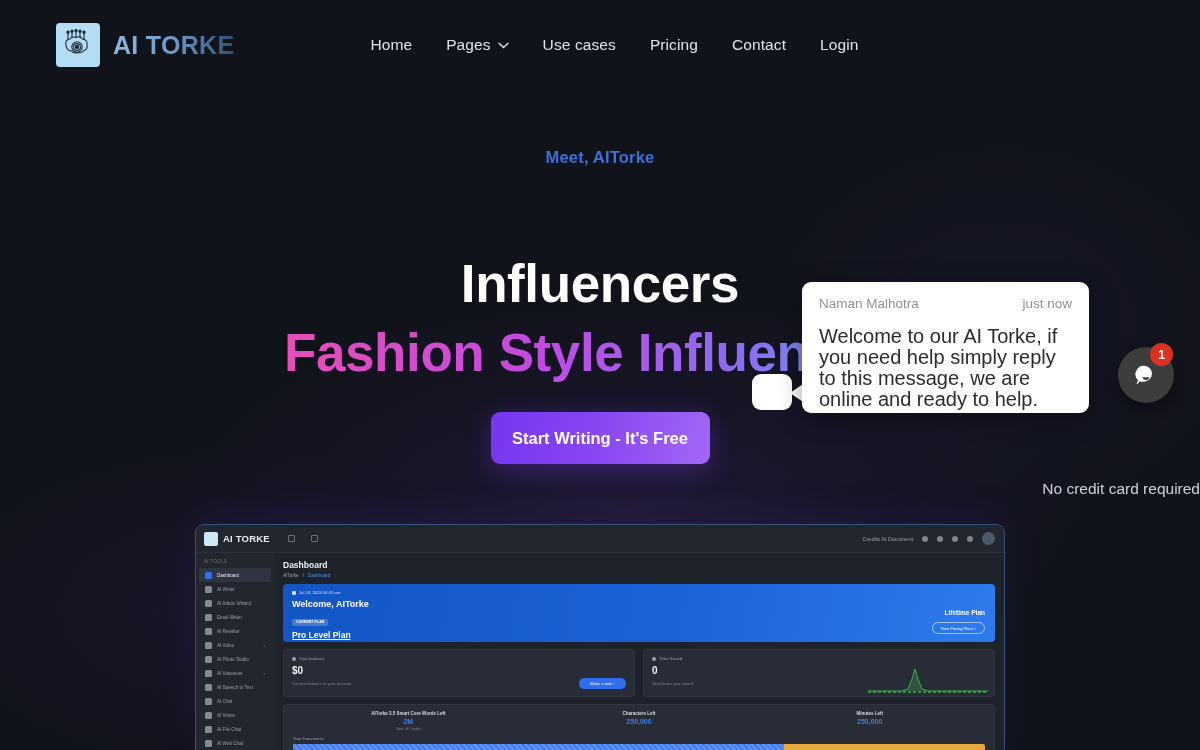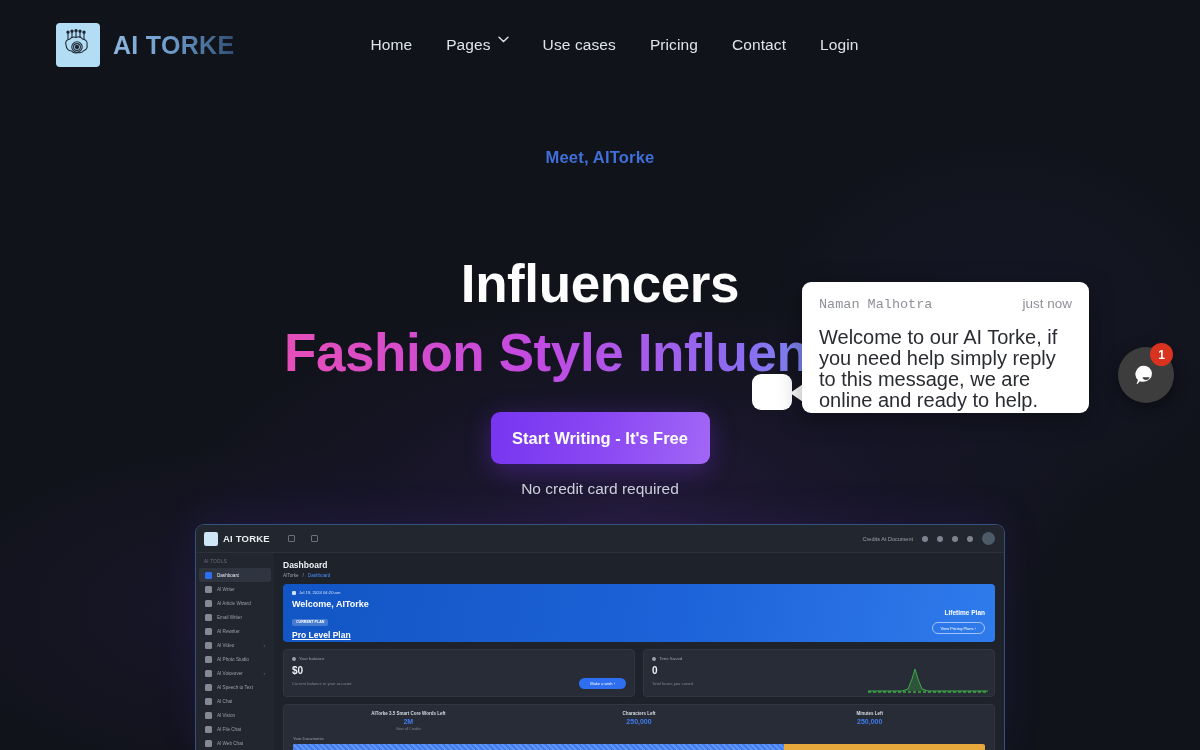--- a/index.html
+++ b/index.html
@@ -52,21 +52,21 @@
     font-size: 25px; font-weight: 700; letter-spacing: 0.3px;
     background: linear-gradient(90deg, #8fb7de 0%, #6f9ccb 48%, #2f4f74 100%);
     -webkit-background-clip: text; background-clip: text; color: transparent;
   }
   .nav-links {
     display: flex; align-items: center; gap: 34px;
     margin-left: 136px;
   }
   .nav-link {
     color: #dfe3ea; font-size: 15.5px; letter-spacing: 0.1px;
-    cursor: pointer; display: flex; align-items: flex-start; gap: 7px;
+    cursor: pointer; display: flex; align-items: center; gap: 7px;
     white-space: nowrap;
   }
   .chev { display: inline-block; }
   .cta-top {
     margin-left: auto;
     width: 220px; height: 56px; border-radius: 10px;
     border: none; cursor: pointer;
     background: linear-gradient(100deg, #7b3ff2 0%, #8b4ef5 45%, #a06af7 100%);
     color: #fff; font-size: 15.5px; font-weight: 600;
     font-family: "Liberation Sans", sans-serif;
@@ -92,32 +92,32 @@
     white-space: nowrap;
   }
   .cta-main {
     margin: 26px auto 0;
     width: 219px; height: 52px; border-radius: 9px; border: none; cursor: pointer;
     background: linear-gradient(100deg, #7735f0 0%, #8a47f3 50%, #a267f6 100%);
     color: #fff; font-size: 16.5px; font-weight: 700;
     font-family: "Liberation Sans", sans-serif;
     box-shadow: 0 6px 26px rgba(124,53,240,0.34);
   }
-  .subnote { margin-top: 16px; color: #cdd2db; font-size: 15.5px; }
+  .subnote { margin-top: 16px; color: #cdd2db; font-size: 15.5px; text-align: right; }
 
   
   .chat-card {
     position: absolute; left: 802px; top: 282px; z-index: 30;
     width: 287px; height: 131px;
     background: #fff; border-radius: 9px;
     box-shadow: 0 6px 24px rgba(0,0,0,0.35);
     padding: 14px 17px;
   }
   .chat-head { display: flex; justify-content: space-between; align-items: baseline; }
-  .chat-author { color: #8e9196; font-size: 13.5px; font-family: Liberation Mono, monospace; }
+  .chat-author { color: #8e9196; font-size: 13.5px; }
   .chat-time { color: #8e9196; font-size: 13.5px; }
   .chat-body { margin-top: 15px; color: #2a2c31; font-size: 20px; line-height: 21px; }
   .chat-tail {
     position: absolute; left: 752px; top: 374px; z-index: 29;
     width: 40px; height: 36px; background: #fff; border-radius: 9px;
   }
   .chat-tail-tri {
     position: absolute; left: 790px; top: 382px; z-index: 29;
     width: 0; height: 0;
     border-top: 11px solid transparent; border-bottom: 11px solid transparent;

